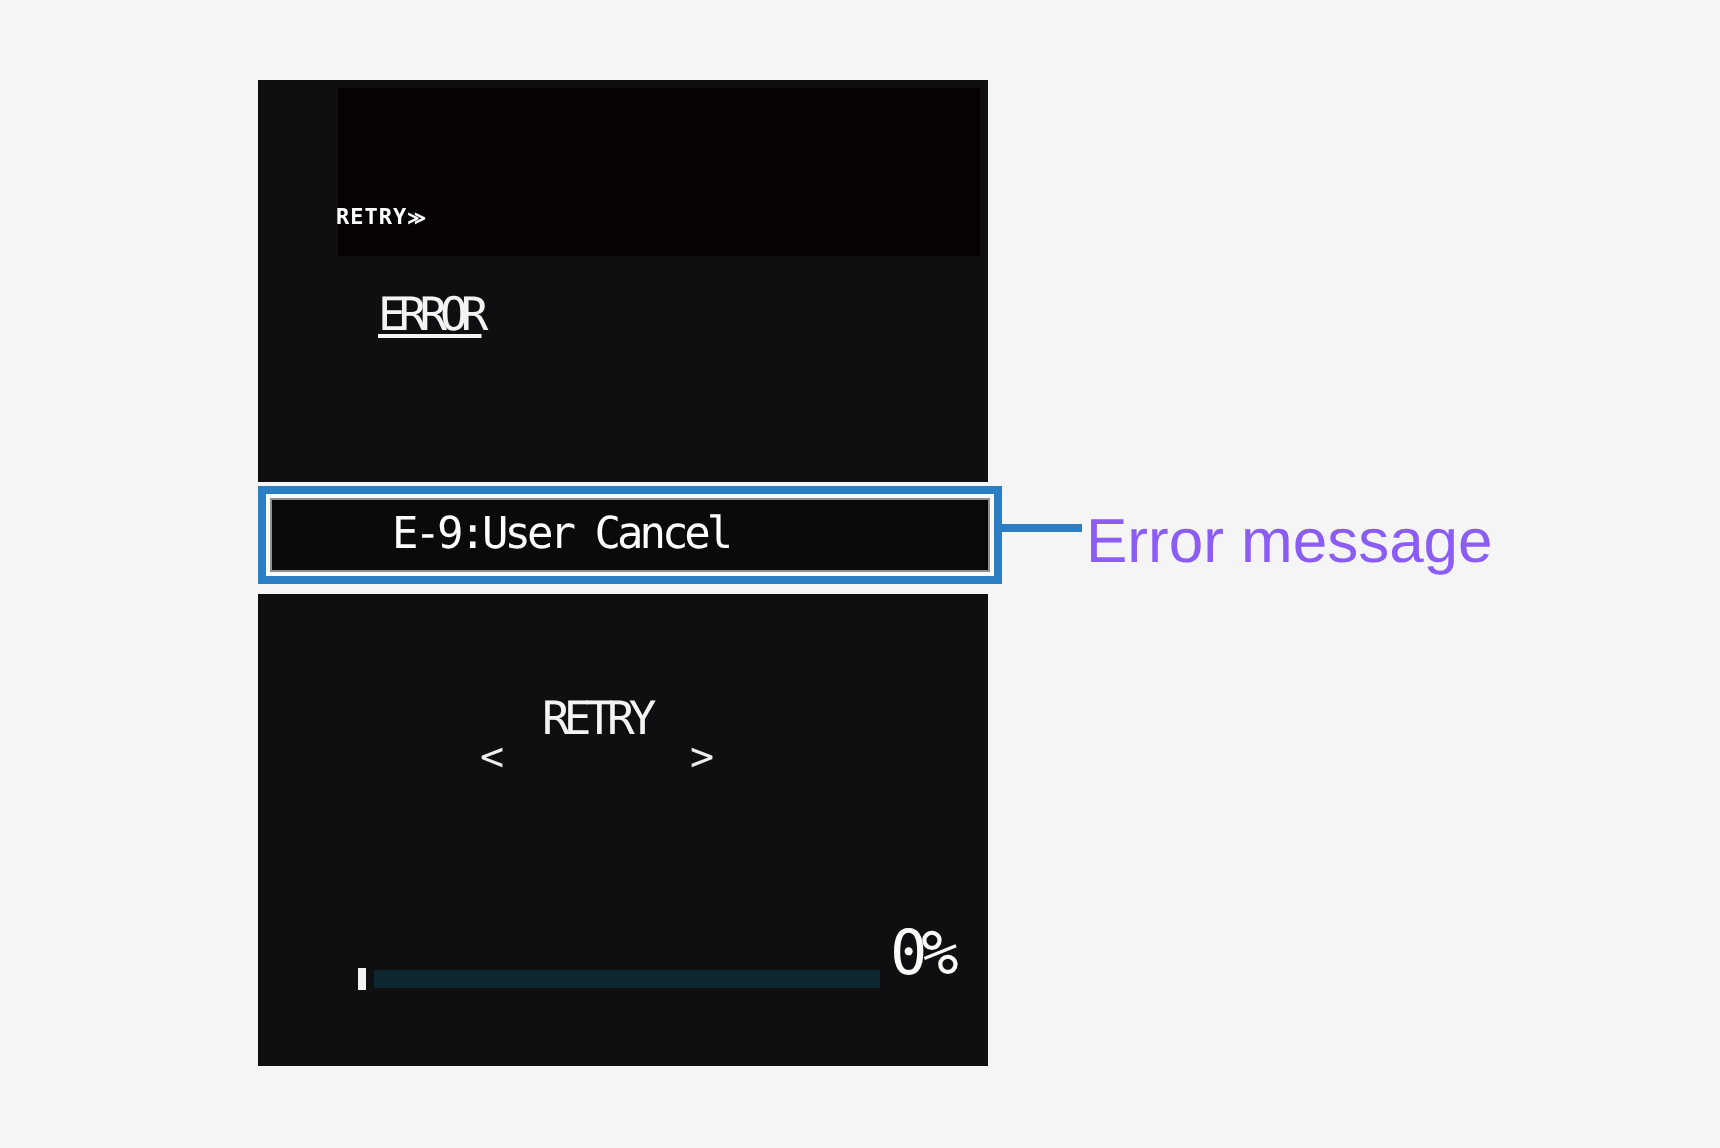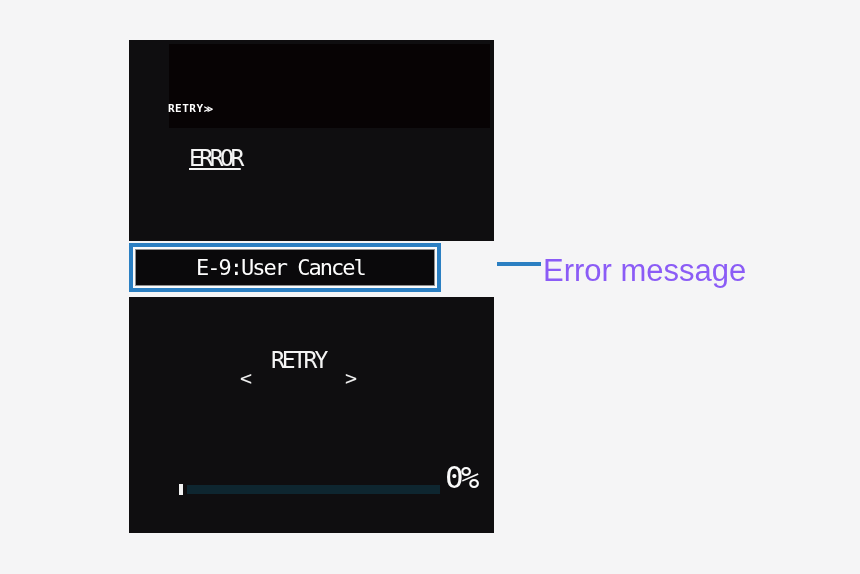--- a/index.html
+++ b/index.html
@@ -48,21 +48,21 @@
     left: 60px; top: 105px;
     color: #f4f4f4;
     font-size: 23px;
     letter-spacing: -3.5px;
     text-decoration: underline;
   }
   
   .error-box {
     position: absolute;
     left: 129px; top: 243px;
-    width: 312px; height: 49px;
+    width: 372px; height: 49px;
     border: 4px solid #2b7fc2;
     background: #fafafa;
     padding: 2px;
   }
   .error-inner {
     width: 100%; height: 100%;
     border: 1px solid #8f8f8f;
     background: #0a090b;
     display: flex;
     align-items: center;

